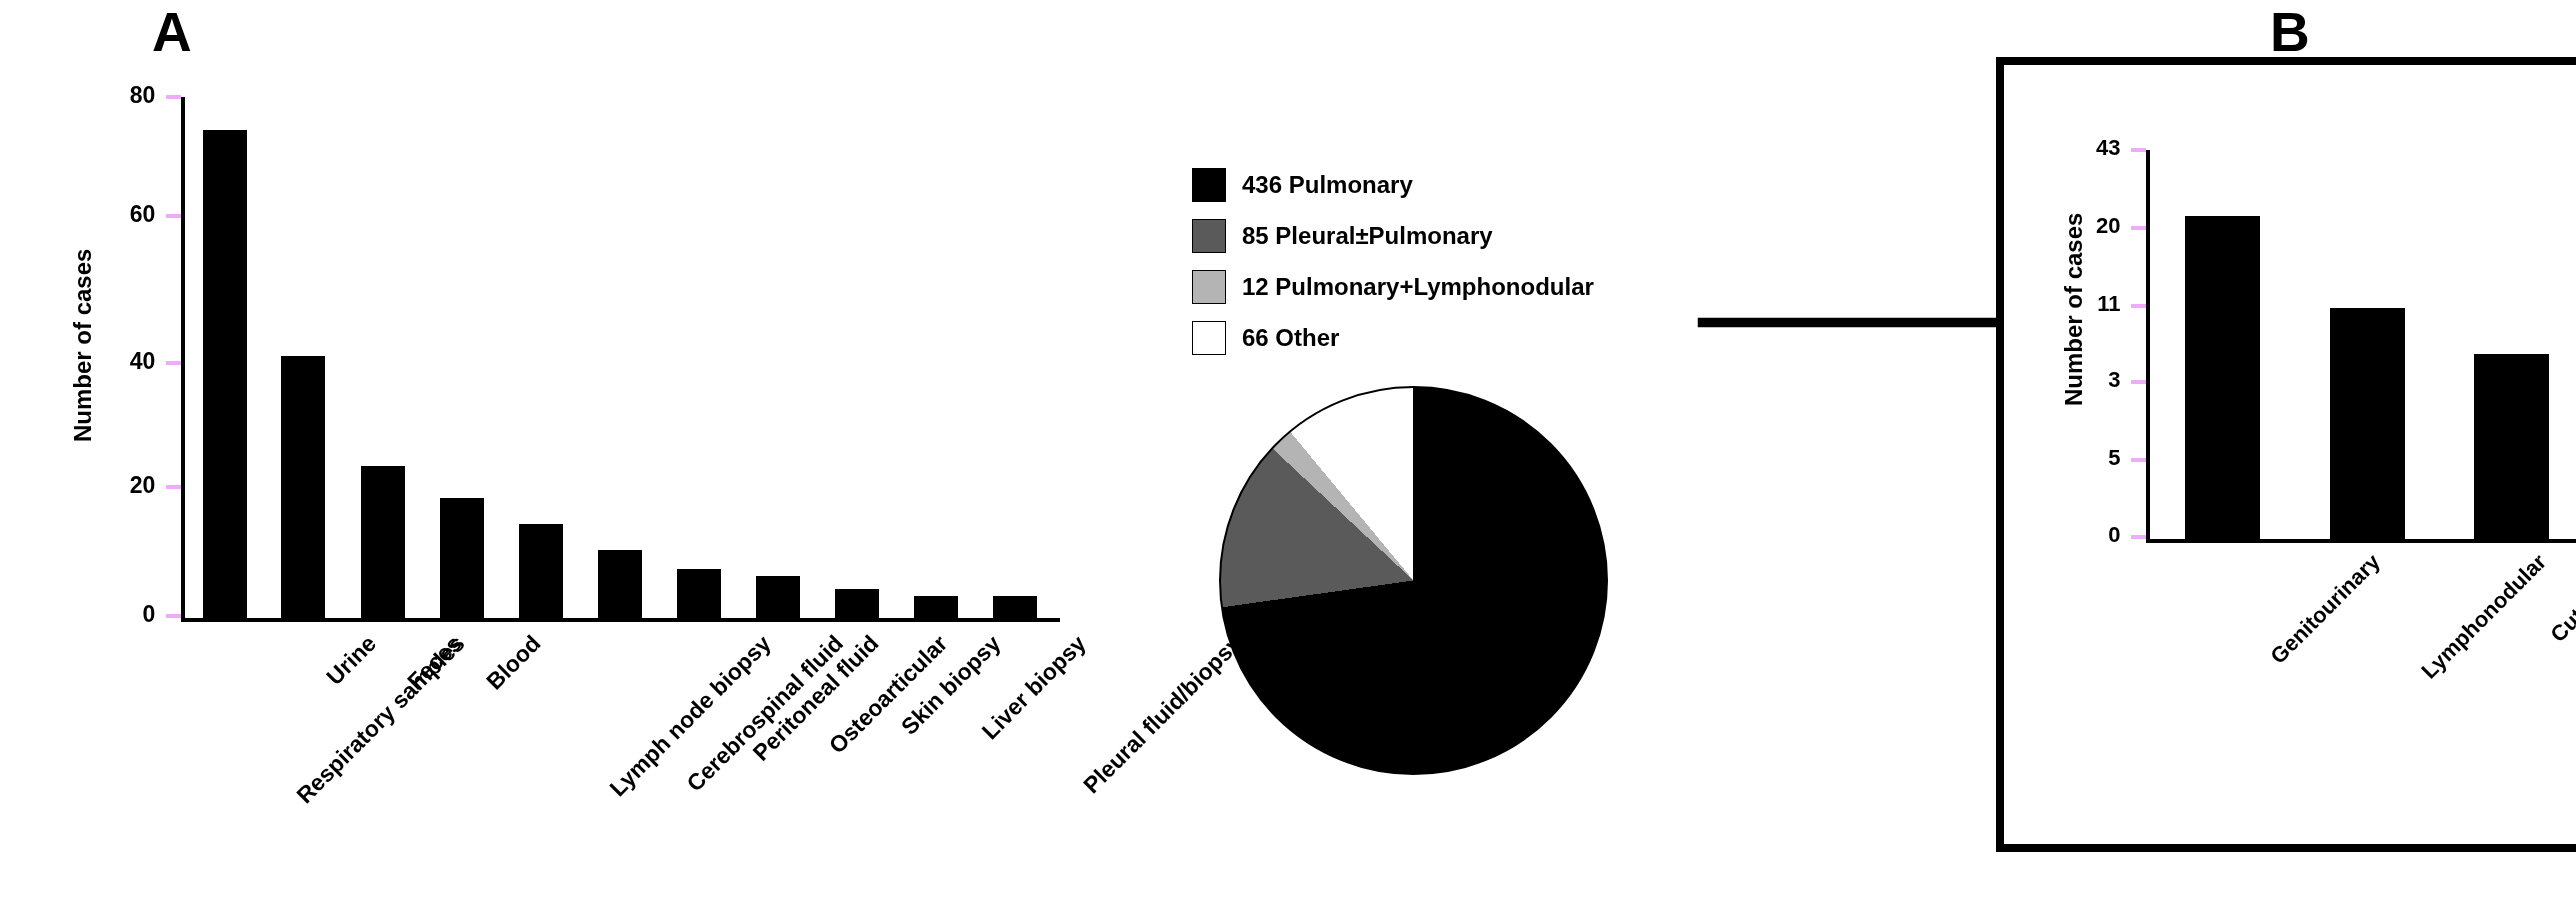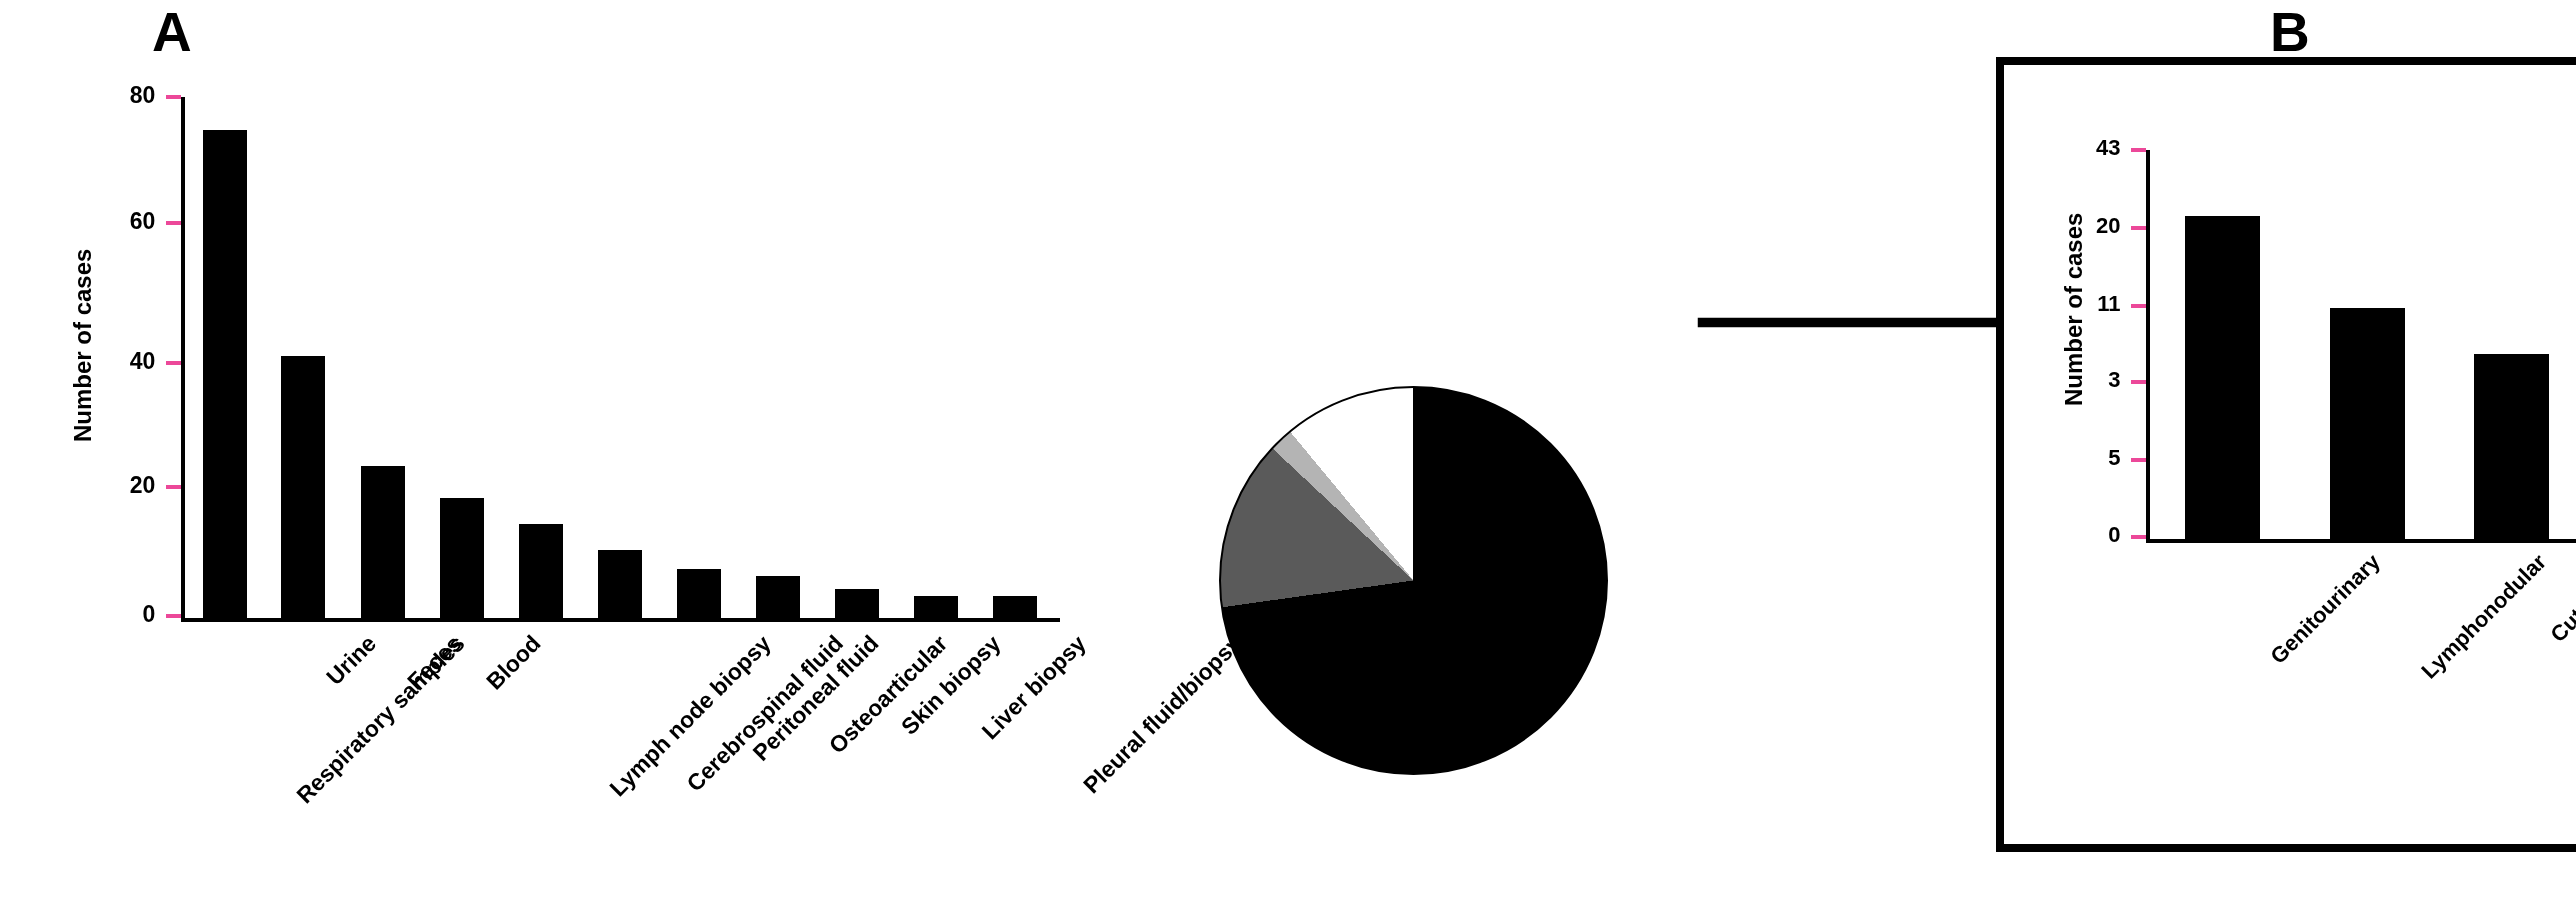--- a/index.html
+++ b/index.html
@@ -69,21 +69,21 @@
     bottom: 0;
     width: 100%;
     height: 4.4px;
     background: #000;
   }
   .tick {
     position: absolute;
     left: -15px;
     width: 15px;
     height: 3.5px;
-    background: #ec4899;
+    background: #f0abfc;
   }
   .tick-label {
     position: absolute;
     right: 100%;
     margin-right: 10.6px;
     transform: translateY(-50%);
     font-size: 23px;
     font-weight: bold;
     white-space: nowrap;
   }
@@ -200,21 +200,21 @@
 
       <div class="tick" style="top:517px">
         <span class="tick-label">0</span>
       </div>
       <div class="tick" style="top:388px">
         <span class="tick-label">20</span>
       </div>
       <div class="tick" style="top:264px">
         <span class="tick-label">40</span>
       </div>
-      <div class="tick" style="top:124px">
+      <div class="tick" style="top:117px">
         <span class="tick-label">60</span>
       </div>
       <div class="tick" style="top:-1.8px">
         <span class="tick-label">80</span>
       </div>
 
       <div class="bars" id="a-bars">
           <div class="bar" style="left: 17.4px; width: 44px; height: 488px; background: rgb(0, 0, 0);"></div>
           <div class="bar" style="left: 96px; width: 44px; height: 262px; background: rgb(0, 0, 0);"></div>
           <div class="bar" style="left: 176px; width: 44px; height: 152px; background: rgb(0, 0, 0);"></div>
@@ -239,20 +239,38 @@
           <div class="xlabel" style="left: 677px; top: 533px;">Skin biopsy</div>
           <div class="xlabel" style="left: 756px; top: 533px;">Liver biopsy</div>
           <div class="xlabel" style="left: 835px; top: 533px;">Pleural fluid/biopsy</div>
         </div>
     </div>
   </div>
 
   <div id="panel-b">
     <div class="panel-letter" id="panel-b-letter">B</div>
 
+    <div id="legend">
+      <div class="legend-row">
+        <span class="legend-swatch" style="background:#000000"></span>
+        <span class="legend-label">436 Pulmonary</span>
+      </div>
+      <div class="legend-row">
+        <span class="legend-swatch" style="background:#5a5a5a"></span>
+        <span class="legend-label">85 Pleural±Pulmonary</span>
+      </div>
+      <div class="legend-row">
+        <span class="legend-swatch" style="background:#b4b4b4"></span>
+        <span class="legend-label">12 Pulmonary+Lymphonodular</span>
+      </div>
+      <div class="legend-row">
+        <span class="legend-swatch" style="background:#ffffff"></span>
+        <span class="legend-label">66 Other</span>
+      </div>
+    </div>
 
     <div id="pie-wrap">
       <div id="pie" style="background: conic-gradient(rgb(0, 0, 0) 0deg, rgb(0, 0, 0) 262.04deg, rgb(90, 90, 90) 262.04deg, rgb(90, 90, 90) 313.12deg, rgb(180, 180, 180) 313.12deg, rgb(180, 180, 180) 320.33deg, rgb(255, 255, 255) 320.33deg, rgb(255, 255, 255) 360deg);"></div>
     </div>
 
     <svg id="arrow" viewBox="0 0 460 40">
       <line x1="0" y1="20" x2="415" y2="20" stroke="#000" stroke-width="11"></line>
       <polygon points="415,2 460,20 415,38" fill="#000"></polygon>
     </svg>
 

